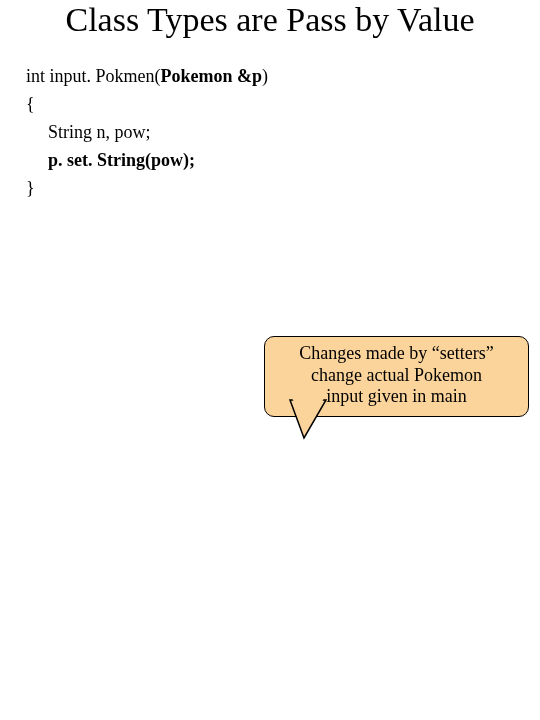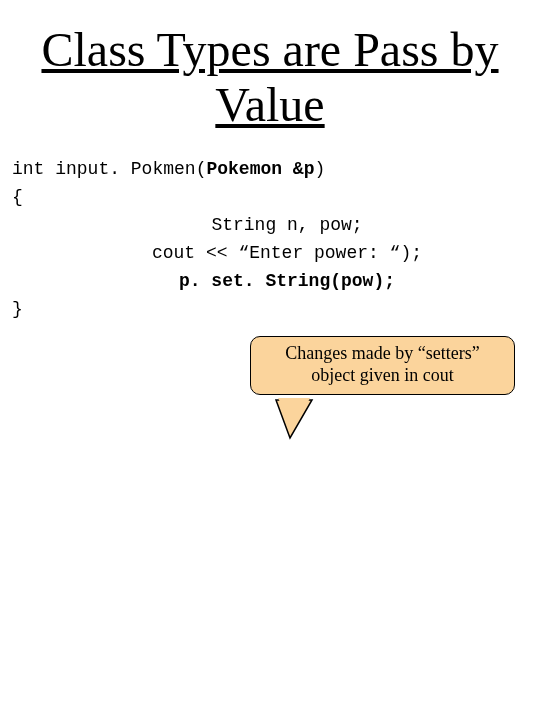--- a/index.html
+++ b/index.html
@@ -9,50 +9,47 @@
     }
     body {
       width: 540px;
       height: 720px;
       background: #ffffff;
       font-family: 'Times New Roman', Times, serif;
       position: relative;
       overflow: hidden;
     }
     .title {
-      font-size: 48px;
+      font-size: 34px;
       text-align: center;
       color: #000000;
-      padding-top: 22px;
       padding-bottom: 16px;
       line-height: 1.15;
       font-weight: normal;
-      text-decoration: underline;
     }
     .code-block {
-      font-family: Liberation Mono, monospace;
+      font-family: Liberation Serif, serif;
       font-size: 18px;
       line-height: 1.55;
-      padding-left: 12px;
+      padding-left: 26px;
       padding-top: 8px;
       color: #000000;
     }
     .code-line {
       white-space: pre;
     }
     .indent {
       padding-left: 22px;
-      text-align: center;
     }
     .bold {
       font-weight: bold;
     }
     .callout-wrap {
       position: absolute;
-      left: 250px;
+      left: 264px;
       top: 336px;
       width: 265px;
     }
     .callout {
       border: 1.5px solid #000000;
       background: #fbd49c;
       border-radius: 10px;
       padding: 6px 10px 8px 10px;
       font-family: 'Times New Roman', Times, serif;
       font-size: 18px;
@@ -71,29 +68,29 @@
   </style>
 </head>
 <body>
 
 <h1 class="title">Class Types are Pass by Value</h1>
 
 <div class="code-block">
   <div class="code-line"><span>int input. Pokmen(</span><span class="bold">Pokemon &amp;p</span><span>)</span></div>
   <div class="code-line">{</div>
   <div class="code-line indent">String n, pow;</div>
-  <div class="code-line indent">cout &lt;&lt; “Enter power: “);</div>
   <div class="code-line indent bold">p. set. String(pow);</div>
   <div class="code-line">}</div>
 </div>
 
 <div class="callout-wrap">
   <div class="callout">
     <div>Changes made by “setters”</div>
-    <div>object given in cout</div>
+    <div>change actual Pokemon</div>
+    <div>input given in main</div>
   </div>
   <div class="tail">
     <svg width="50" height="42" viewBox="0 0 50 42">
       <polygon points="4,2 40,2 18,40" fill="#fbd49c" stroke="#000000" stroke-width="1.5"></polygon>
       <polygon points="6,0 38,0 36,4 8,4" fill="#fbd49c" stroke="none"></polygon>
     </svg>
   </div>
 </div>
 
 </body></html>

